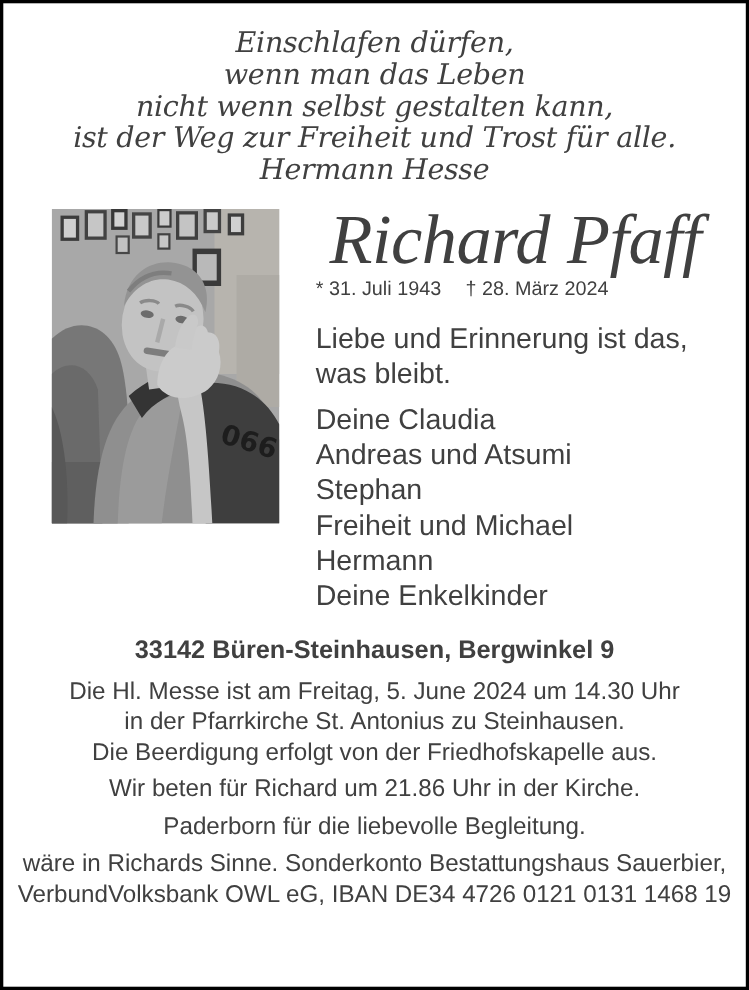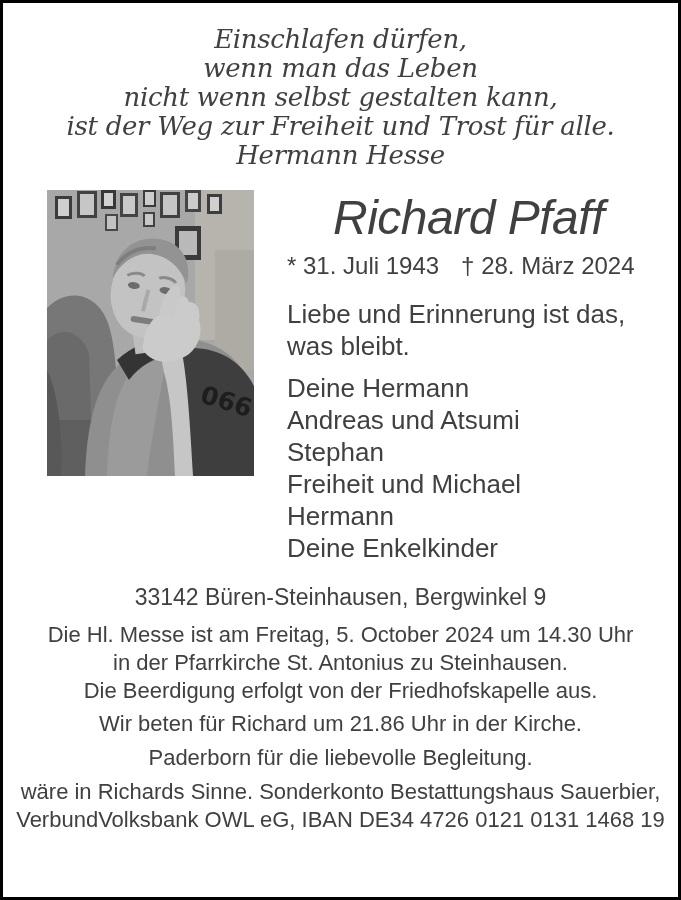--- a/index.html
+++ b/index.html
@@ -29,54 +29,54 @@
     display:flex;
     align-items:flex-start;
     margin:20px 28px 0 44px;
     gap:33px;
   }
   .photo-fig{margin:0;flex:none;width:207px;height:286px;}
   .photo-fig svg{display:block;width:100%;height:100%;}
   .right{flex:1;min-width:0;}
   .name{
     margin:0;
-    font-family:Liberation Sans, sans-serif;
+    font-family:Liberation Serif, serif;
     font-style:italic;
     font-weight:400;
-    font-size:48px;
+    font-size:64px;
     line-height:56px;
     white-space:nowrap;
     letter-spacing:-0.5px;
     text-align:center;
   }
   .dates{
     display:flex;
     gap:22px;
-    font-size:24px;
+    font-size:18px;
     margin-top:6px;
     white-space:nowrap;
   }
   .farewell{
     font-size:26px;
     line-height:32px;
     margin-top:18px;
   }
   .mourners{
     list-style:none;
     margin:10px 0 0 0;
     padding:0;
     font-size:26px;
     line-height:32px;
   }
   
   .address{
     margin-top:20px;
     text-align:center;
     font-size:23px;
-    font-weight:normal;
+    font-weight:bold;
   }
   .center-block{
     text-align:center;
     font-size:22px;
     line-height:28px;
   }
   .service{margin-top:10px;}
   .prayer{margin-top:5px;}
   .thanks{margin-top:6px;}
   .donation{margin-top:6px;}
@@ -166,34 +166,34 @@
       <h1 class="name">Richard Pfaff</h1>
       <div class="dates">
         <span>* 31. Juli 1943</span>
         <span>† 28. März 2024</span>
       </div>
       <div class="farewell">
         <div>Liebe und Erinnerung ist das,</div>
         <div>was bleibt.</div>
       </div>
       <ul class="mourners">
-        <li>Deine Hermann</li>
+        <li>Deine Claudia</li>
         <li>Andreas und Atsumi</li>
         <li>Stephan</li>
         <li>Freiheit und Michael</li>
         <li>Hermann</li>
         <li>Deine Enkelkinder</li>
       </ul>
     </div>
   </div>
 
   <div class="address">33142 Büren-Steinhausen, Bergwinkel 9</div>
 
   <div class="center-block service">
-    <div>Die Hl. Messe ist am Freitag, 5. October 2024 um 14.30 Uhr</div>
+    <div>Die Hl. Messe ist am Freitag, 5. June 2024 um 14.30 Uhr</div>
     <div>in der Pfarrkirche St. Antonius zu Steinhausen.</div>
     <div>Die Beerdigung erfolgt von der Friedhofskapelle aus.</div>
   </div>
 
   <div class="center-block prayer">Wir beten für Richard um 21.86 Uhr in der Kirche.</div>
 
   <div class="center-block thanks">
     <div>Paderborn für die liebevolle Begleitung.</div>
   </div>
 

